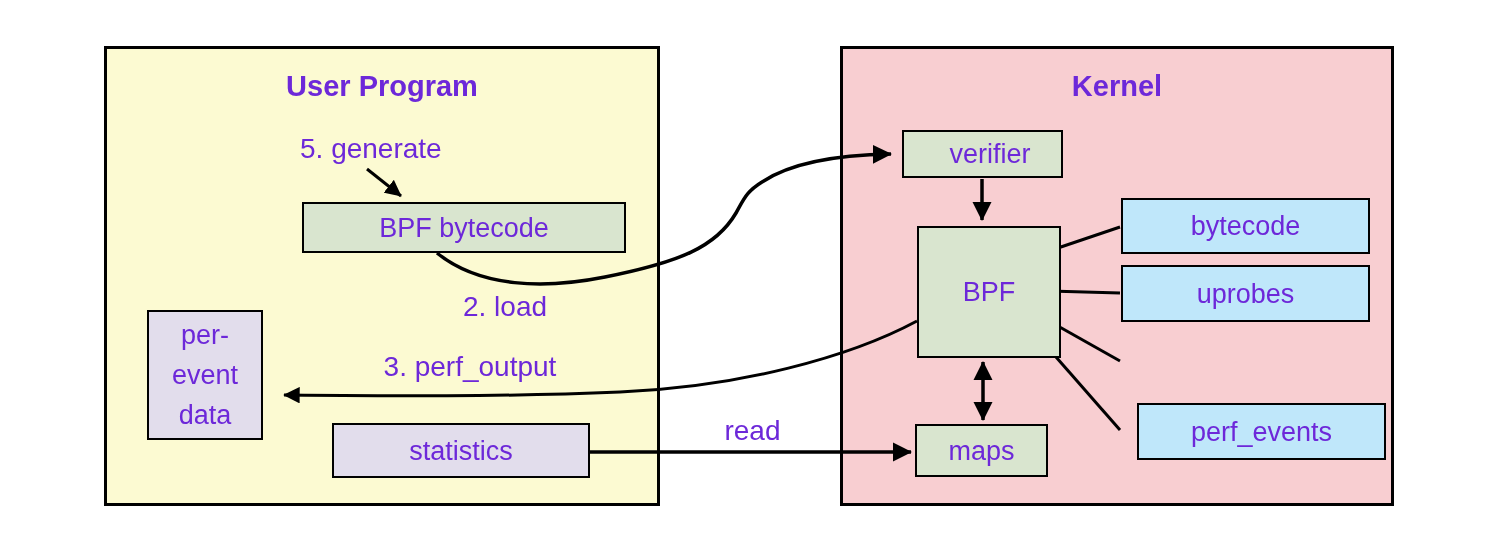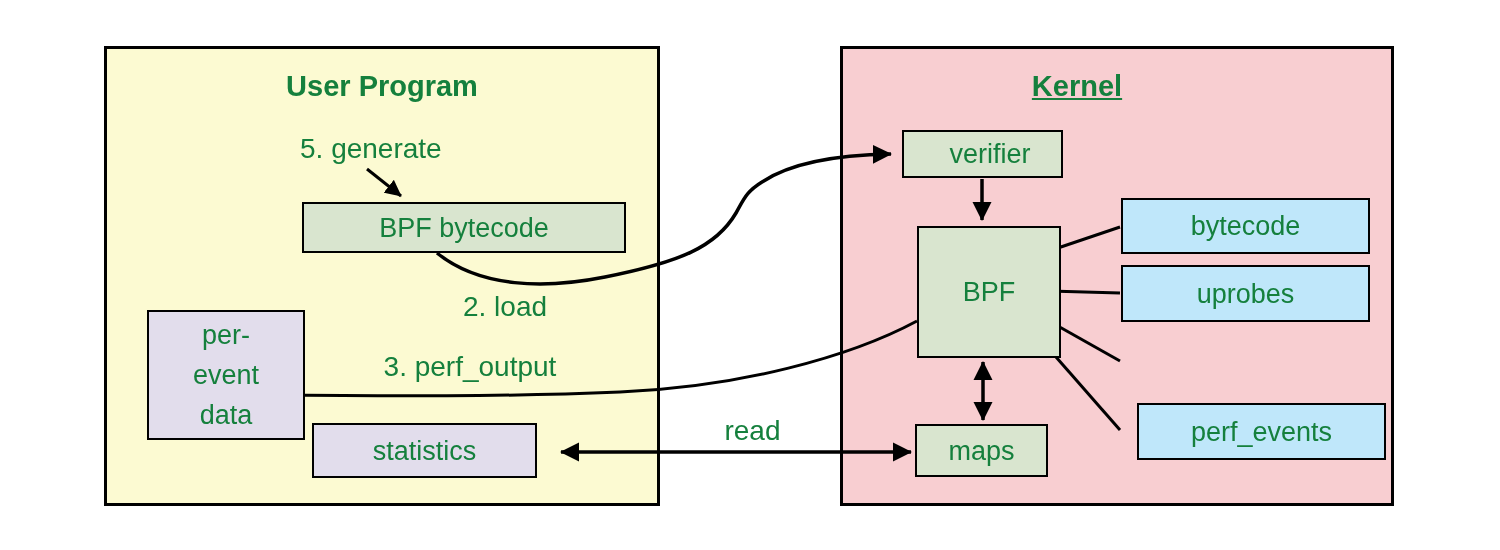--- a/index.html
+++ b/index.html
@@ -1,27 +1,27 @@
 <!DOCTYPE html>
 <html><head>
 <meta charset="utf-8">
 <style>
   html,body{margin:0;padding:0;background:#ffffff;}
   #canvas{
     position:relative;width:1500px;height:550px;background:#ffffff;
-    font-family:"Liberation Sans",sans-serif;color:#15803d;overflow:hidden;
+    font-family:"Liberation Sans",sans-serif;color:#6d28d9;overflow:hidden;
   }
   .panel{position:absolute;box-sizing:border-box;border:3px solid #000;}
   .panel.user{left:104px;top:46px;width:556px;height:460px;background:#fcfad2;}
   .panel.kernel{left:840px;top:46px;width:554px;height:460px;background:#f8ced1;}
   .panel-title{
     position:absolute;text-align:center;font-weight:bold;font-size:29px;line-height:32px;
   }
   .panel-title.user{left:104px;top:70px;width:556px;}
-  .panel-title.kernel{left:800px;top:70px;width:554px;text-decoration:underline;}
+  .panel-title.kernel{left:840px;top:70px;width:554px;}
   svg.wires{position:absolute;left:0;top:0;pointer-events:none;}
   .node{
     position:absolute;box-sizing:border-box;border:2.5px solid #000;
     display:flex;align-items:center;justify-content:center;
     font-size:27px;line-height:30px;text-align:center;
   }
   .node.green{background:#d9e5cf;}
   .node.lavender{background:#e2ddec;}
   .node.blue{background:#bfe7fa;}
   .node.multiline{flex-direction:column;line-height:40px;}
@@ -62,27 +62,27 @@
     <path d="M 1049 349 L 1120 430" stroke="#000" stroke-width="3" fill="none"></path>
   </svg>
 
   <div class="panel-title user">User Program</div>
   <div class="panel-title kernel">Kernel</div>
 
   <div class="node green" style="left:302px;top:202px;width:324px;height:51px;">
     <span>BPF bytecode</span>
   </div>
 
-  <div class="node lavender multiline" style="left:147px;top:310px;width:158px;height:130px;">
+  <div class="node lavender multiline" style="left:147px;top:310px;width:116px;height:130px;">
     <span>per-</span>
     <span>event</span>
     <span>data</span>
   </div>
 
-  <div class="node lavender" style="left:312px;top:423px;width:225px;height:55px;">
+  <div class="node lavender" style="left:332px;top:423px;width:258px;height:55px;">
     <span>statistics</span>
   </div>
 
   <div class="node green" style="left:902px;top:130px;width:161px;height:48px;padding-left:15px;">
     <span>verifier</span>
   </div>
 
   <div class="node green" style="left:917px;top:226px;width:144px;height:132px;">
     <span>BPF</span>
   </div>

